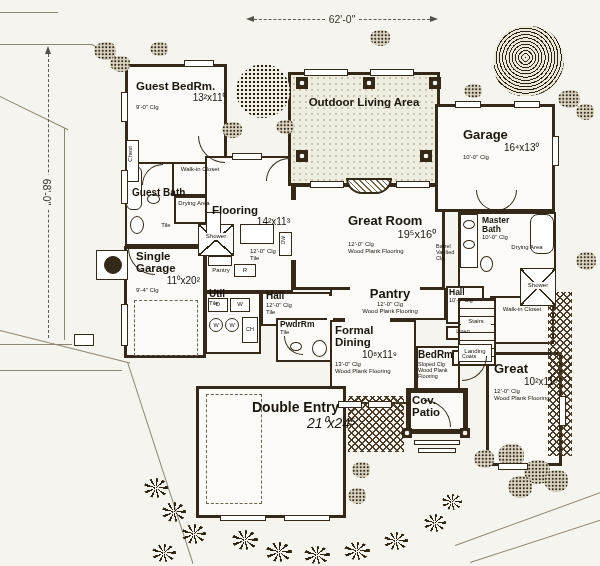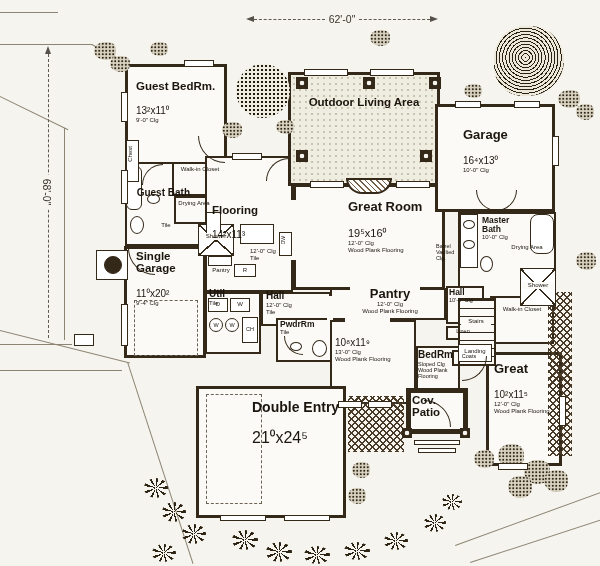--- a/index.html
+++ b/index.html
@@ -7,21 +7,21 @@
         font-family:"Liberation Sans",sans-serif;color:#1b150e;}
   .room{position:absolute;border:3px solid #342818;background:#fbfaf6;box-sizing:border-box;}
   .thin{border-width:2px;}
   .thickb{border-width:5px;}
   .stip{background-image:radial-gradient(circle,#c9c3b1 1px,transparent 1.2px);background-size:6px 6px;background-color:#efeddf;}
   .lbl{position:absolute;line-height:1.08;z-index:30;}
   .name{font-weight:700;font-size:11.5px;}
   .nm-lg{font-size:13px;}
   .nm-md{font-weight:700;font-size:10px;}
   .nm-sm{font-weight:700;font-size:8.5px;}
-  .dims{font-size:10px;margin-top:14px;}
+  .dims{font-size:10px;margin-top:1px;text-align:right;}
   .sub{font-size:6px;line-height:1.15;}
   .tiny{font-size:6px;line-height:1.1;text-align:center;}
   .chip{background:#fbfaf6;padding:0 1px;}
   .win{position:absolute;background:#fff;border:1px solid #342818;z-index:20;box-sizing:border-box;}
   .open{position:absolute;background:#fbfaf6;z-index:15;}
   .door{position:absolute;border-left:1.5px solid #342818;border-bottom:1.5px solid #342818;
         border-bottom-left-radius:100%;z-index:25;}
   .fix{position:absolute;border:1.2px solid #342818;background:#fff;z-index:18;box-sizing:border-box;}
   .round{border-radius:50%;}
   .dash{position:absolute;border:1.5px dashed #6d6354;z-index:10;}
@@ -222,35 +222,35 @@
   <div class="palm" style="left:424px;top:514px;width:22px;height:18px;"></div>
   <div class="palm" style="left:442px;top:494px;width:20px;height:16px;"></div>
 
   <div class="lbl" style="left:136px;top:80px;width:90px;">
     <div class="name">Guest BedRm.</div>
     <div class="dims">13²x11⁰</div>
     <div class="sub">9'-0" Clg</div>
   </div>
   <div class="lbl tiny" style="left:176px;top:166px;width:48px;">Walk-in Closet</div>
   <div class="lbl vtxt tiny" style="left:127px;top:146px;">Chest</div>
-  <div class="lbl" style="left:132px;top:188px;width:58px;text-align:right;">
+  <div class="lbl" style="left:132px;top:188px;width:58px;">
     <div class="nm-md">Guest Bath</div>
   </div>
   <div class="lbl tiny" style="left:156px;top:222px;width:20px;">Tile</div>
   <div class="lbl tiny" style="left:176px;top:200px;width:36px;">Drying Area</div>
   <div class="lbl tiny chip" style="left:200px;top:233px;width:30px;">Shower</div>
   <div class="lbl" style="left:212px;top:204px;width:78px;">
     <div class="name">Flooring</div>
     <div class="dims">14²x11³</div>
   </div>
   <div class="lbl sub" style="left:250px;top:248px;">12'-0" Clg</div>
   <div class="lbl sub" style="left:250px;top:255px;">Tile</div>
   <div class="lbl tiny" style="left:208px;top:267px;width:26px;">Pantry</div>
   <div class="lbl name" style="left:306px;top:96px;width:116px;text-align:center;">Outdoor Living Area</div>
-  <div class="lbl" style="left:348px;top:200px;width:88px;">
+  <div class="lbl" style="left:348px;top:214px;width:88px;">
     <div class="name nm-lg">Great Room</div>
     <div class="dims" style="font-size:11px;">19⁵x16⁰</div>
     <div class="sub">12'-0" Clg</div>
     <div class="sub">Wood Plank Flooring</div>
   </div>
   <div class="lbl" style="left:463px;top:128px;width:76px;">
     <div class="name nm-lg">Garage</div>
     <div class="dims">16⁴x13⁰</div>
     <div class="sub">10'-0" Clg</div>
   </div>
@@ -279,20 +279,21 @@
   <div class="lbl" style="left:280px;top:320px;width:50px;">
     <div class="nm-sm">PwdrRm</div>
     <div class="sub">Tile</div>
   </div>
   <div class="lbl" style="left:348px;top:287px;width:84px;text-align:center;">
     <div class="name nm-lg">Pantry</div>
     <div class="sub">12'-0" Clg</div>
     <div class="sub">Wood Plank Flooring</div>
   </div>
   <div class="lbl" style="left:335px;top:324px;width:62px;">
+    <div class="name">Formal Dining</div>
     <div class="dims">10⁸x11⁹</div>
     <div class="sub">13'-0" Clg</div>
     <div class="sub">Wood Plank Flooring</div>
   </div>
   <div class="lbl" style="left:418px;top:350px;width:40px;">
     <div class="nm-md">BedRm</div>
     <div class="sub" style="font-size:5.5px;">Sloped Clg</div>
     <div class="sub" style="font-size:5.5px;">Wood Plank Flooring</div>
   </div>
   <div class="lbl name" style="left:412px;top:394px;width:50px;">Cov. Patio</div>
@@ -305,21 +306,21 @@
   <div class="lbl tiny" style="left:459px;top:348px;width:32px;">Landing</div>
   <div class="lbl tiny" style="left:455px;top:353px;width:28px;font-size:5.5px;">Coats</div>
   <div class="lbl" style="left:494px;top:362px;width:64px;">
     <div class="name nm-lg">Great</div>
     <div class="dims">10²x11⁵</div>
     <div class="sub">12'-0" Clg</div>
     <div class="sub">Wood Plank Flooring</div>
   </div>
   <div class="lbl" style="left:252px;top:400px;width:104px;">
     <div class="name" style="font-size:14px;">Double Entry</div>
-    <div class="dims" style="font-size:16px;">21⁰x24⁵</div>
+    <div class="dims" style="font-size:14px;font-style:italic;">21⁰x24⁵</div>
   </div>
 
   <div class="lbl tiny" style="left:209px;top:301px;width:18px;">D</div>
   <div class="lbl tiny" style="left:231px;top:301px;width:18px;">W</div>
   <div class="lbl tiny" style="left:210px;top:322px;width:12px;font-size:5.5px;">W</div>
   <div class="lbl tiny" style="left:226px;top:322px;width:12px;font-size:5.5px;">W</div>
   <div class="lbl tiny" style="left:243px;top:326px;width:14px;font-size:5.5px;">CH</div>
   <div class="lbl tiny" style="left:236px;top:267px;width:18px;">R</div>
   <div class="lbl tiny vtxt" style="left:281px;top:236px;font-size:5px;">DW</div>
 

